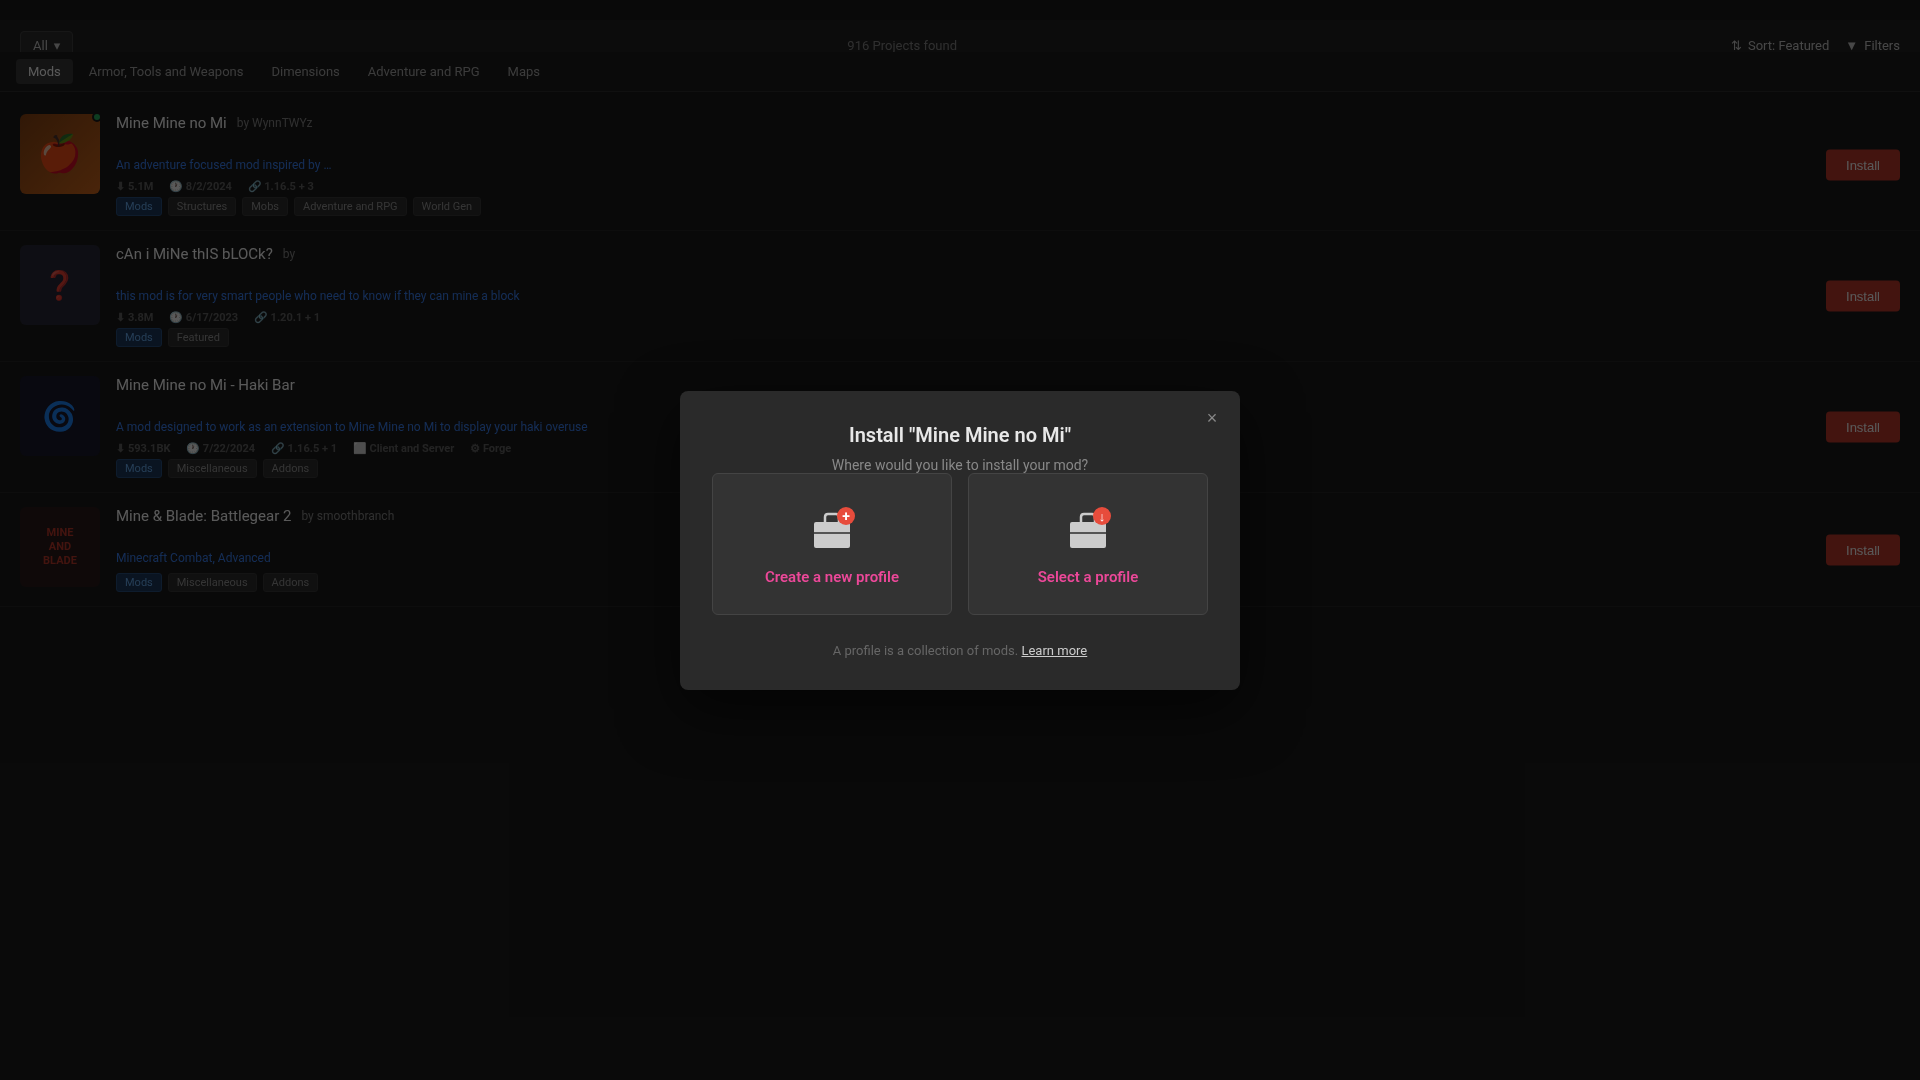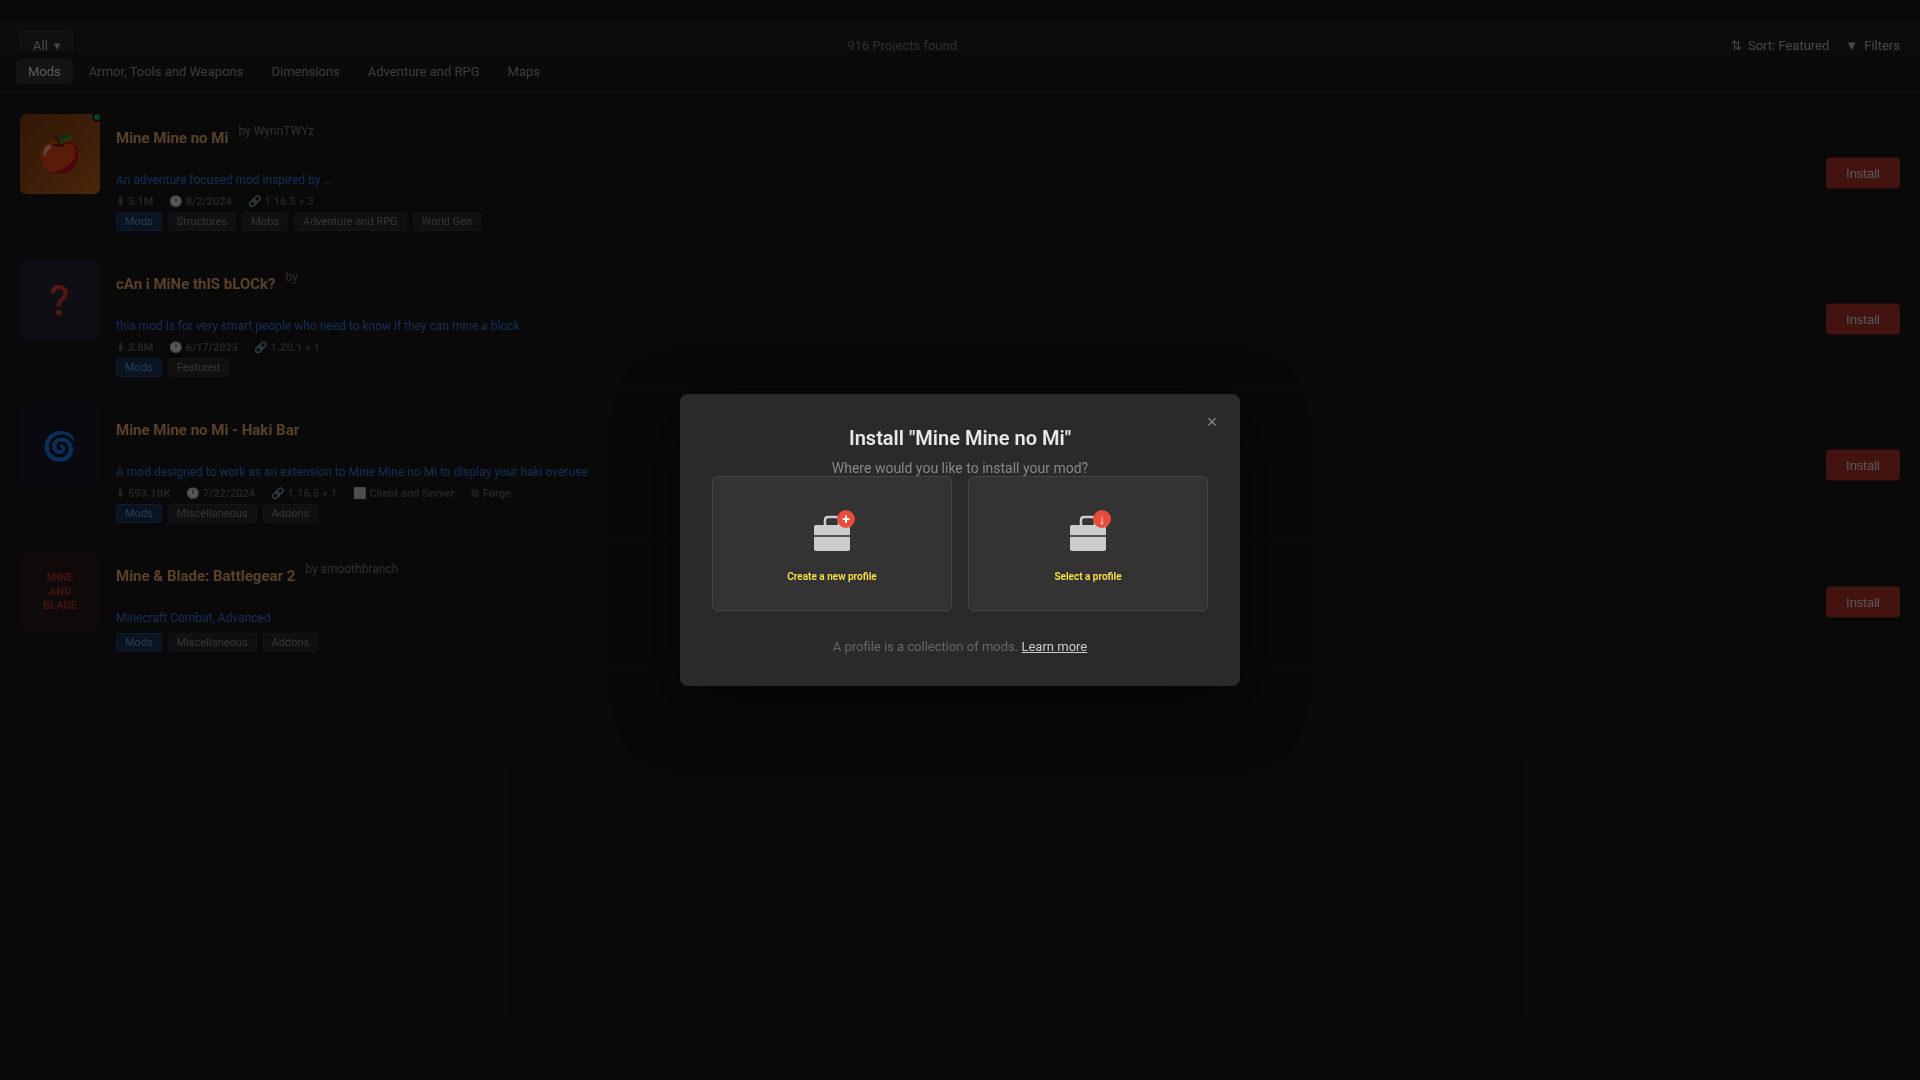--- a/index.html
+++ b/index.html
@@ -131,23 +131,22 @@
       flex: 1;
     }
     .mod-title-row {
       display: flex;
       align-items: center;
       gap: 10px;
       margin-bottom: 6px;
     }
     .mod-title {
       font-size: 15px;
-      font-weight: 700;
-      color: #fdba74;
-      margin-top: 15px;
+      font-weight: 400;
+      color: #ffffff;
     }
     .mod-author {
       font-size: 12px;
       color: #888;
     }
     .mod-desc {
       font-size: 12px;
       color: #3b82f6;
       margin-bottom: 8px;
       max-width: 900px;
@@ -278,23 +277,23 @@
       padding: 28px 20px;
       display: flex;
       flex-direction: column;
       align-items: center;
       justify-content: center;
       cursor: pointer;
       transition: background 0.15s, border-color 0.15s;
       gap: 14px;
     }
     .modal-option-label {
-      font-size: 10px;
+      font-size: 15px;
       font-weight: 600;
-      color: #fde047;
+      color: #ec4899;
     }
     .modal-footer {
       text-align: center;
       font-size: 13px;
       color: #666;
     }
     .modal-footer a {
       color: #ccc;
       text-decoration: underline;
       cursor: pointer;

